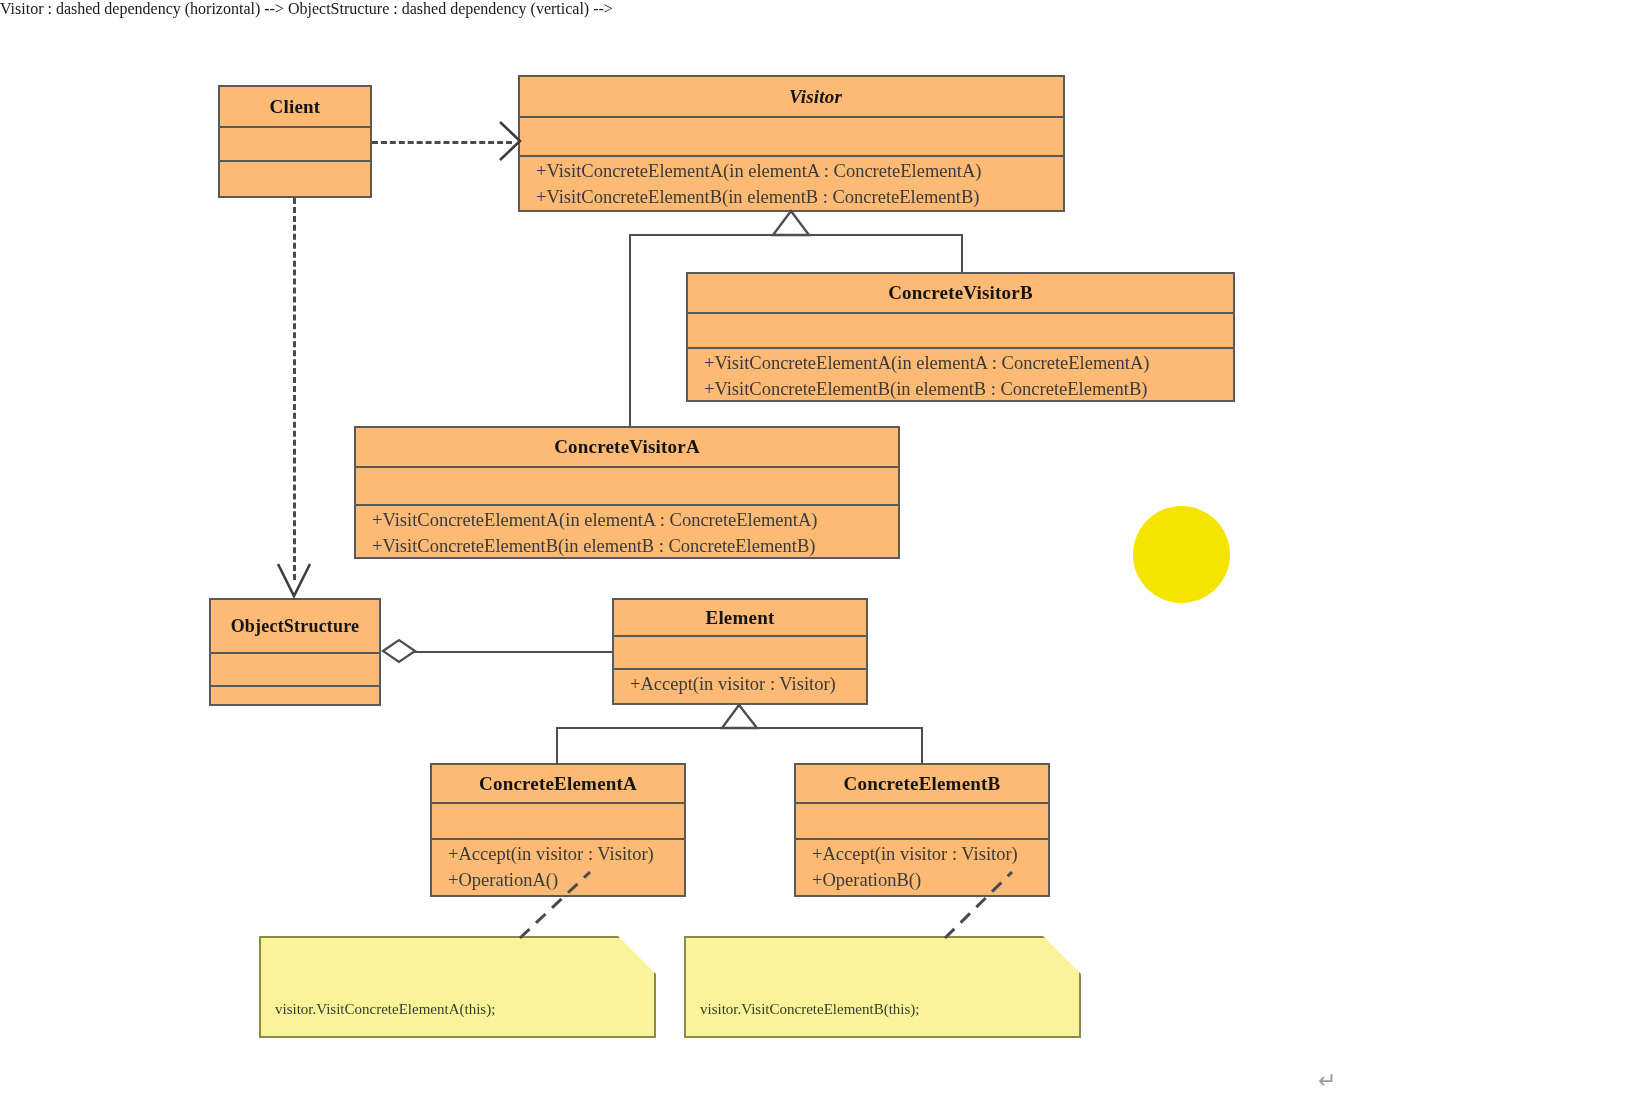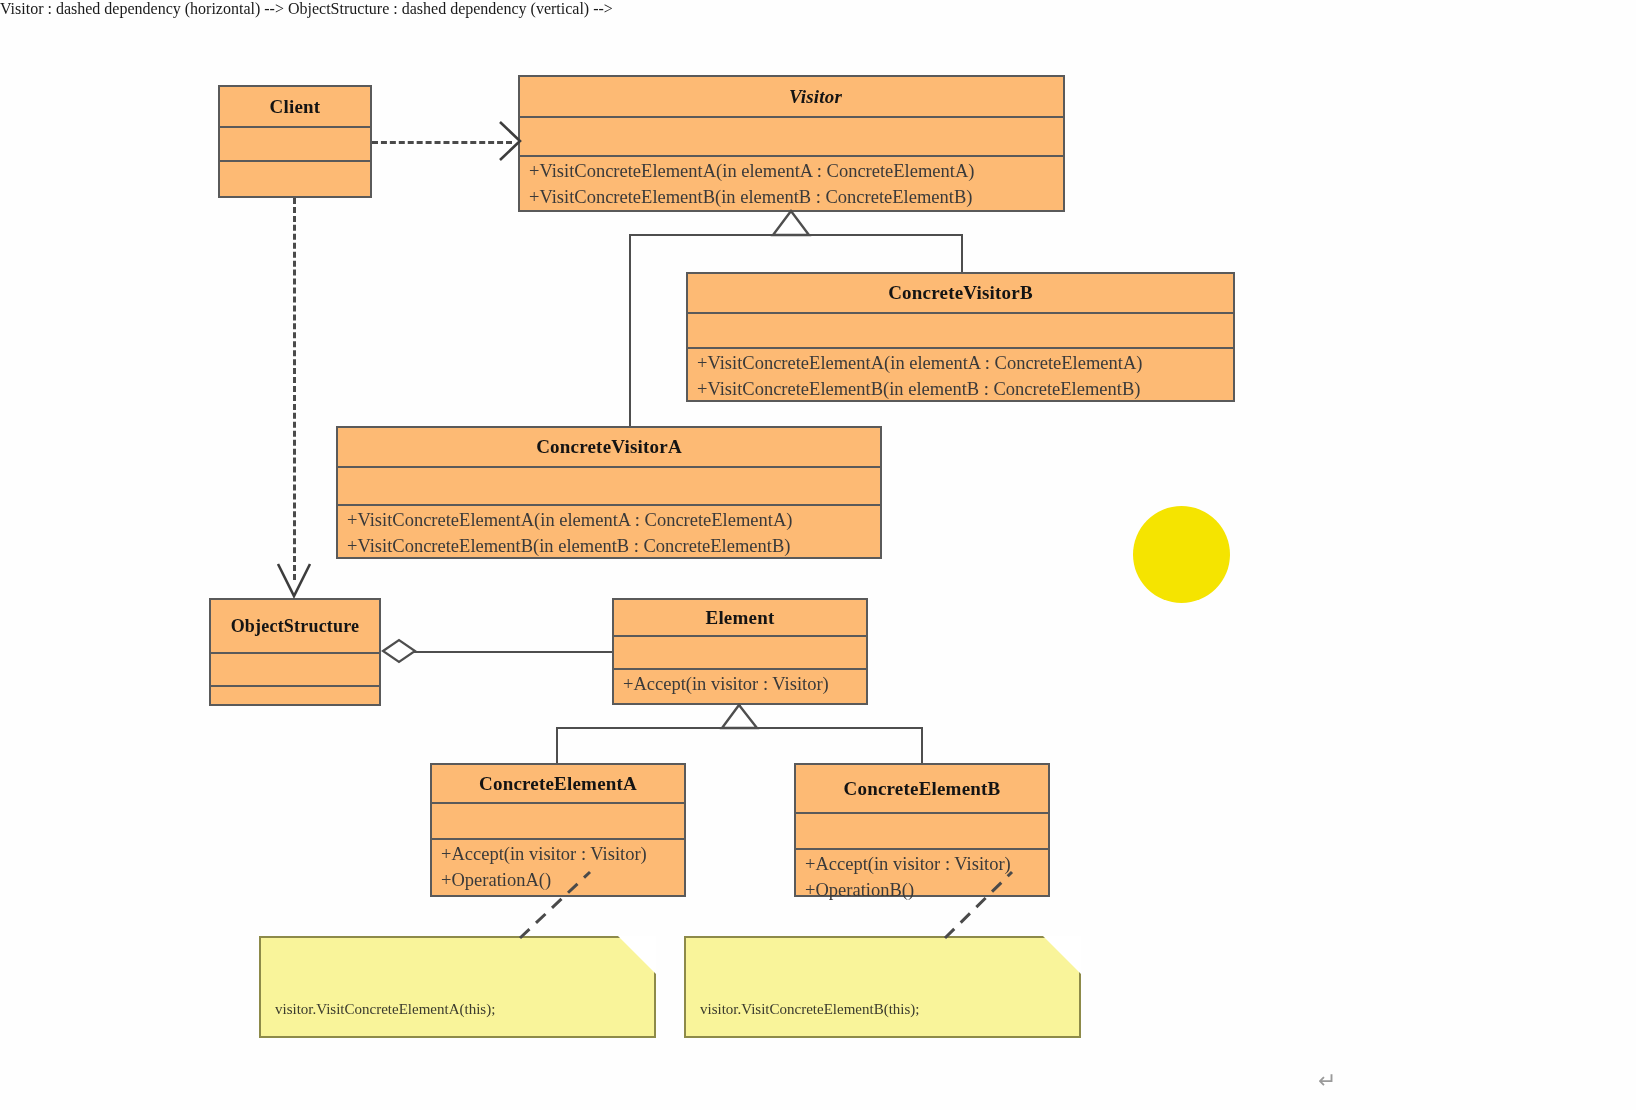--- a/index.html
+++ b/index.html
@@ -51,22 +51,23 @@
   }
   .uml-ops {
     box-sizing: border-box;
     overflow: hidden;
   }
   .uml-op {
     font-size: 18.5px;
     line-height: 1.42;
     color: #3a3a3a;
     white-space: nowrap;
-    padding-left: 9px;
-    overflow: hidden;
+    padding-left: 3px;
+    overflow: hidden;
+    margin-left: 13px;
   }
 
   
   .line {
     position: absolute;
     background: #4e4e4e;
     z-index: 2;
   }
   .line.h { height: 2px; }
   .line.v { width: 2px; }
@@ -189,21 +190,21 @@
   <div class="uml-class" style="left:686px; top:272px; width:549px; height:130px;">
     <div class="uml-name" style="height:40px;">ConcreteVisitorB</div>
     <div class="uml-attrs" style="height:35px;"></div>
     <div class="uml-ops" style="height:51px; padding-top:1px;">
       <div class="uml-op">+VisitConcreteElementA(in elementA : ConcreteElementA)</div>
       <div class="uml-op">+VisitConcreteElementB(in elementB : ConcreteElementB)</div>
     </div>
   </div>
 
   
-  <div class="uml-class" style="left:336px; top:426px; width:546px; height:133px;">
+  <div class="uml-class" style="left:354px; top:426px; width:546px; height:133px;">
     <div class="uml-name" style="height:40px;">ConcreteVisitorA</div>
     <div class="uml-attrs" style="height:38px;"></div>
     <div class="uml-ops" style="height:51px; padding-top:1px;">
       <div class="uml-op">+VisitConcreteElementA(in elementA : ConcreteElementA)</div>
       <div class="uml-op">+VisitConcreteElementB(in elementB : ConcreteElementB)</div>
     </div>
   </div>
 
   
   <div class="uml-class" style="left:209px; top:598px; width:172px; height:108px;">
@@ -226,21 +227,21 @@
     <div class="uml-name" style="height:39px;">ConcreteElementA</div>
     <div class="uml-attrs" style="height:36px;"></div>
     <div class="uml-ops" style="height:53px; padding-top:1px;">
       <div class="uml-op">+Accept(in visitor : Visitor)</div>
       <div class="uml-op">+OperationA()</div>
     </div>
   </div>
 
   
   <div class="uml-class" style="left:794px; top:763px; width:256px; height:134px;">
-    <div class="uml-name" style="height:49px;">ConcreteElementB</div>
+    <div class="uml-name" style="height:39px;">ConcreteElementB</div>
     <div class="uml-attrs" style="height:36px;"></div>
     <div class="uml-ops" style="height:53px; padding-top:1px;">
       <div class="uml-op">+Accept(in visitor : Visitor)</div>
       <div class="uml-op">+OperationB()</div>
     </div>
   </div>
 
   
   <div class="note" style="left:259px; top:936px; width:397px; height:102px;">
     <div class="fold-tri"></div>

